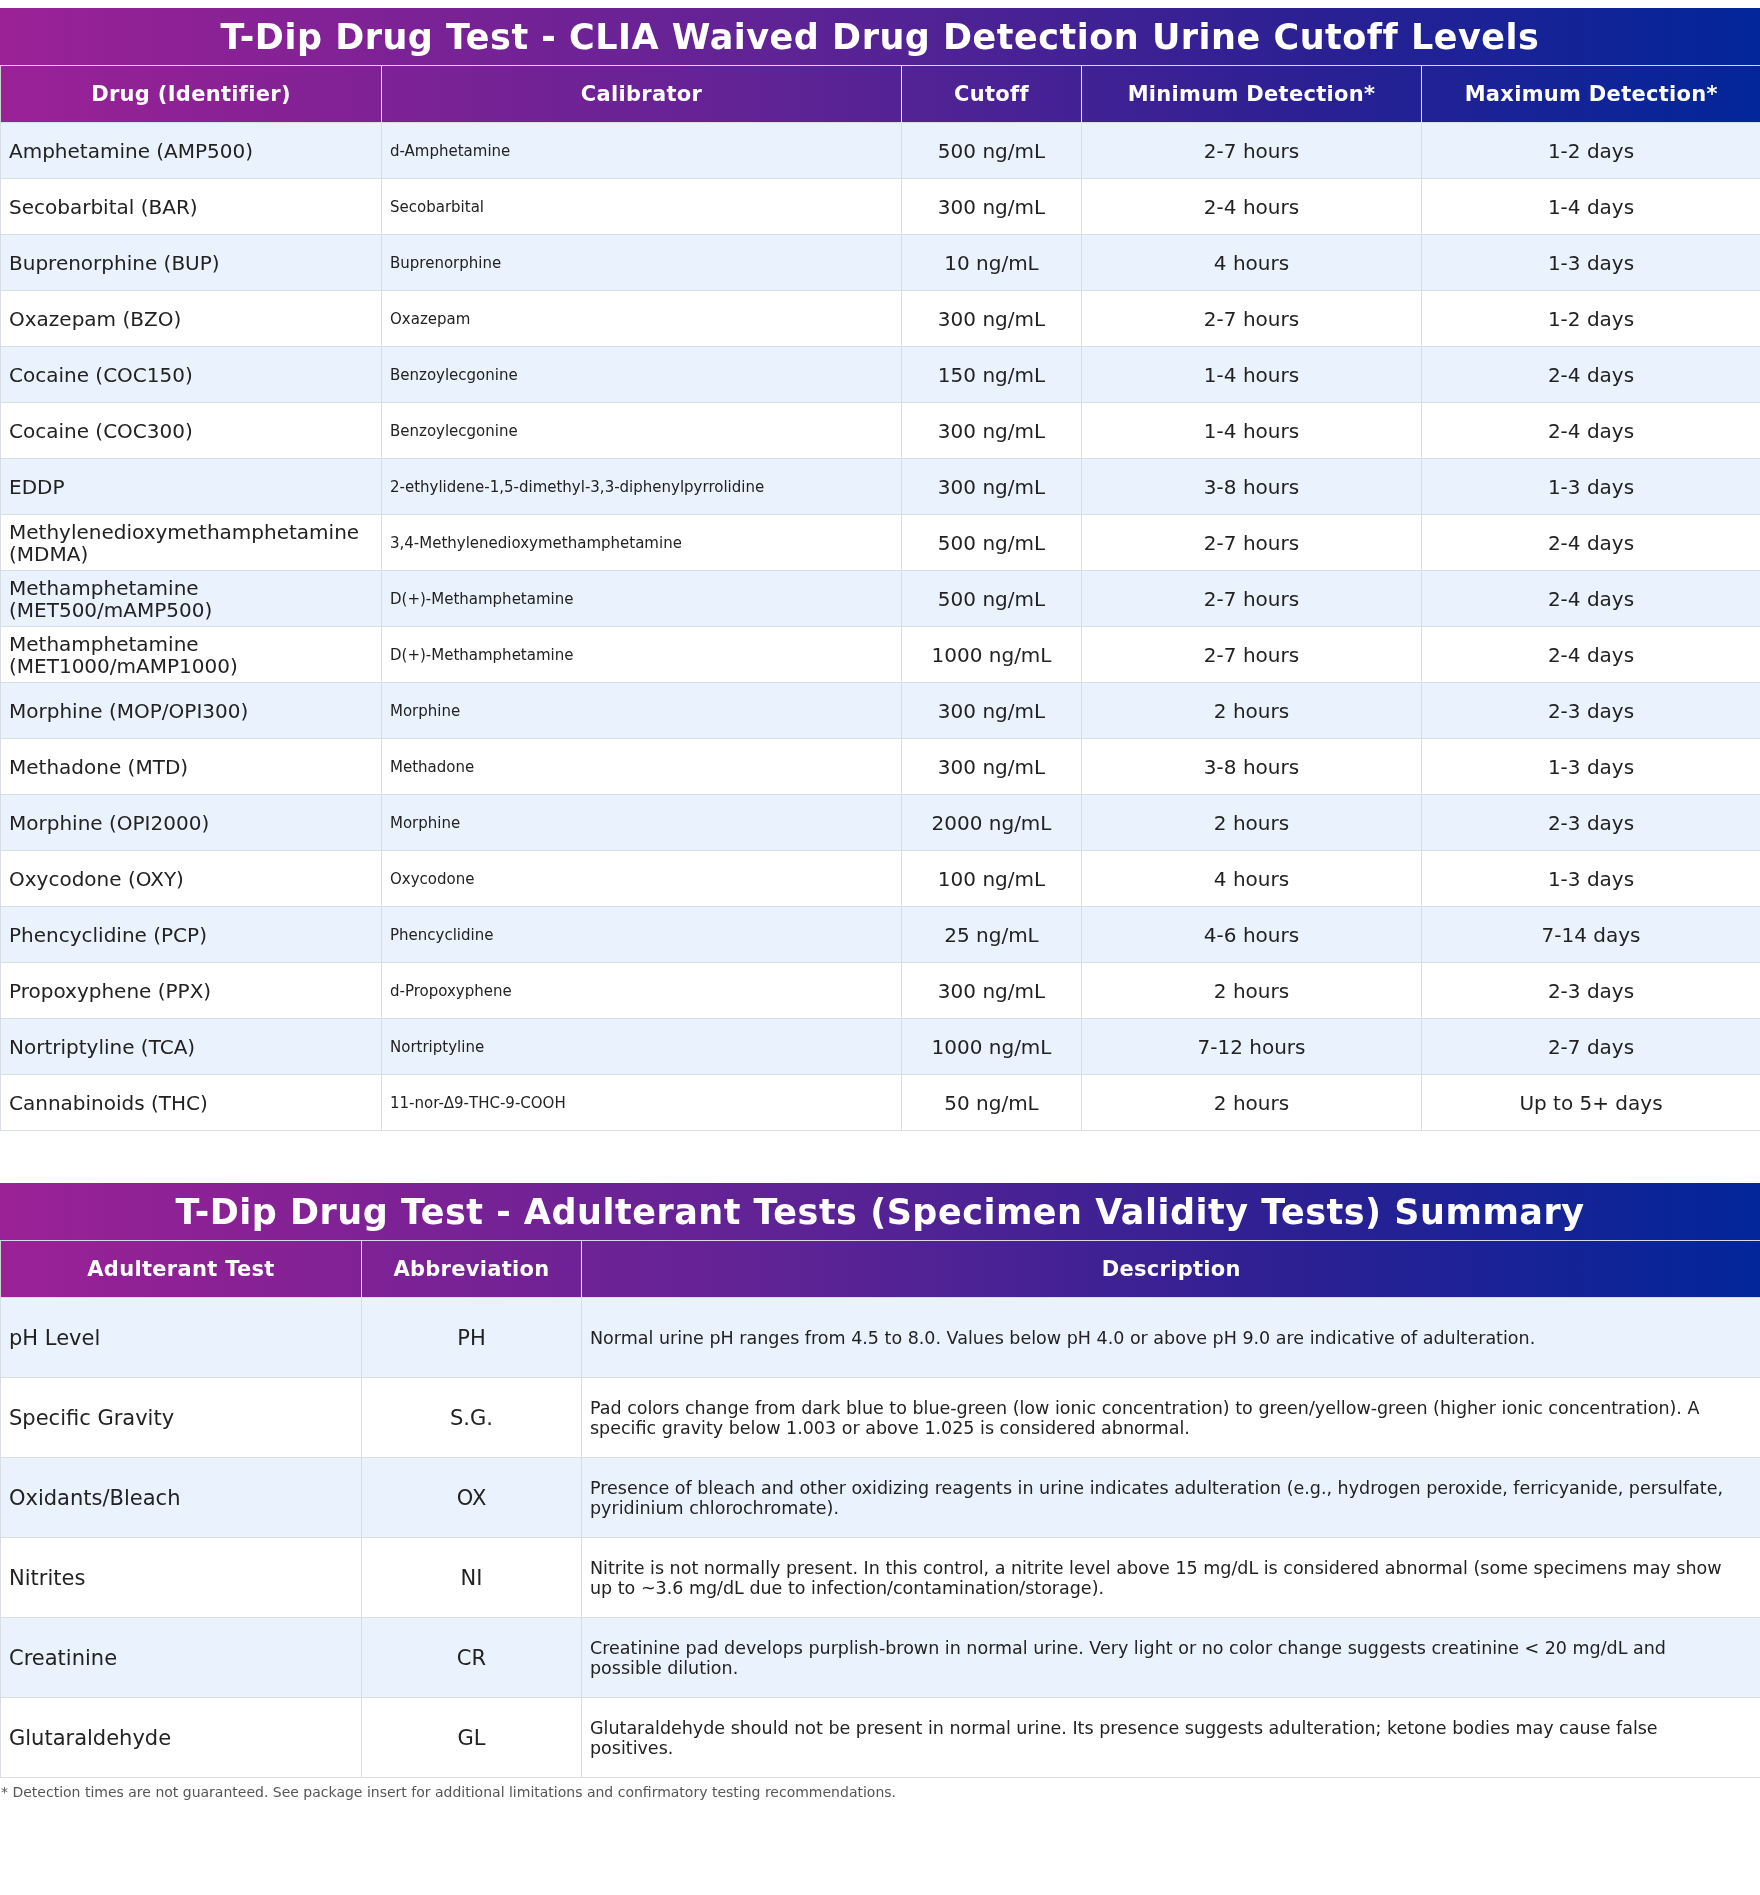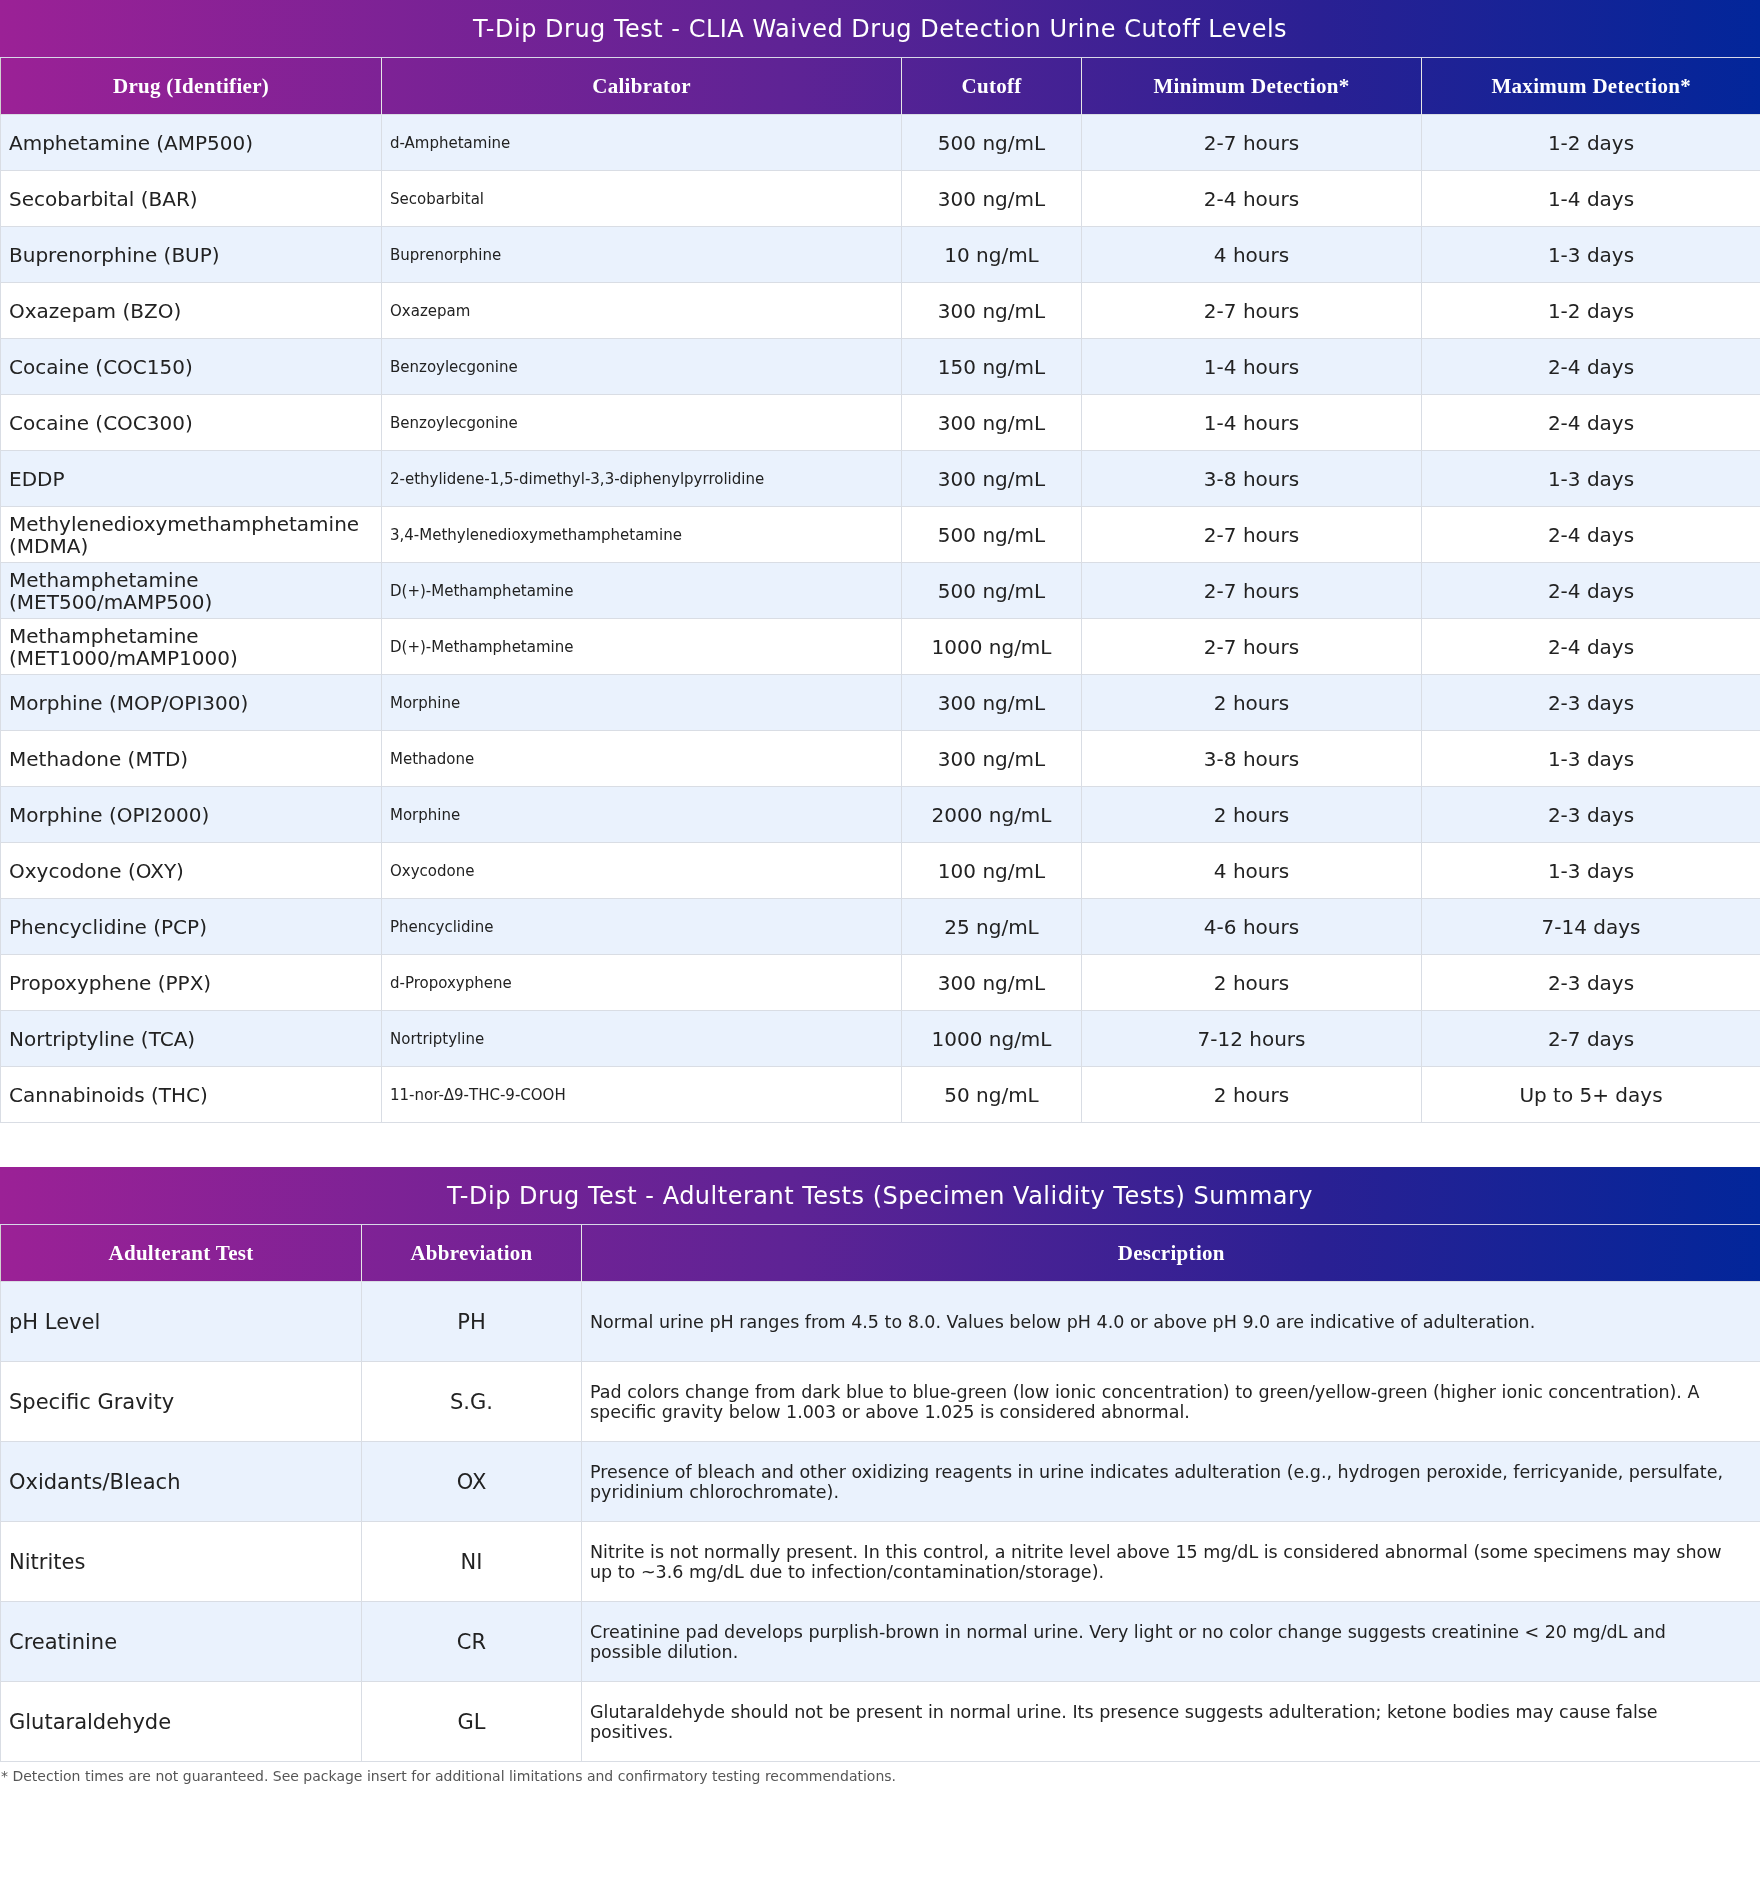--- a/index.html
+++ b/index.html
@@ -1,26 +1,26 @@
 <!DOCTYPE html>
 <html><head>
 <meta charset="utf-8">
 <style>
   html, body { margin: 0; padding: 0; background: #ffffff; }
   body { width: 1760px; height: 1895px; overflow: hidden; font-family: "DejaVu Sans", sans-serif; color: #1a1a1a; }
   .banner {
     height: 57px; display: flex; align-items: center; justify-content: center;
     background: linear-gradient(90deg, #9b2196 0%, #5e2395 45%, #2a2093 75%, #02269a 100%);
-    color: #ffffff; font-weight: normal; font-size: 24px; letter-spacing: 0.5px;
+    color: #ffffff; font-weight: bold; font-size: 35px; letter-spacing: 0.5px; margin-top: 8px;
   }
   table { border-collapse: collapse; width: 1760px; table-layout: fixed; }
   thead tr { background: linear-gradient(90deg, #9b2196 0%, #5e2395 45%, #2a2093 75%, #02269a 100%); }
   th {
     color: #ffffff; font-weight: bold; font-size: 21px; height: 56px; text-align: center;
-    border-left: 1px solid #e6e6e6; border-top: 1px solid #d8d8e8; padding: 0 6px; letter-spacing: 0.3px; font-family: Liberation Serif, serif;
+    border-left: 1px solid #e6e6e6; border-top: 1px solid #d8d8e8; padding: 0 6px; letter-spacing: 0.3px;
   }
   th:first-child { border-left: 1px solid #d0d0d0; }
   td {
     border: 1px solid #d9dde4; font-size: 20px; padding: 0 8px; color: #222;
   }
   tbody tr:nth-child(odd) { background: #eaf2fd; }
   tbody tr:nth-child(even) { background: #ffffff; }
   .t1 td { height: 55px; line-height: 22px; }
   .t1 td.cal { font-size: 15px; }
   .center { text-align: center; }

